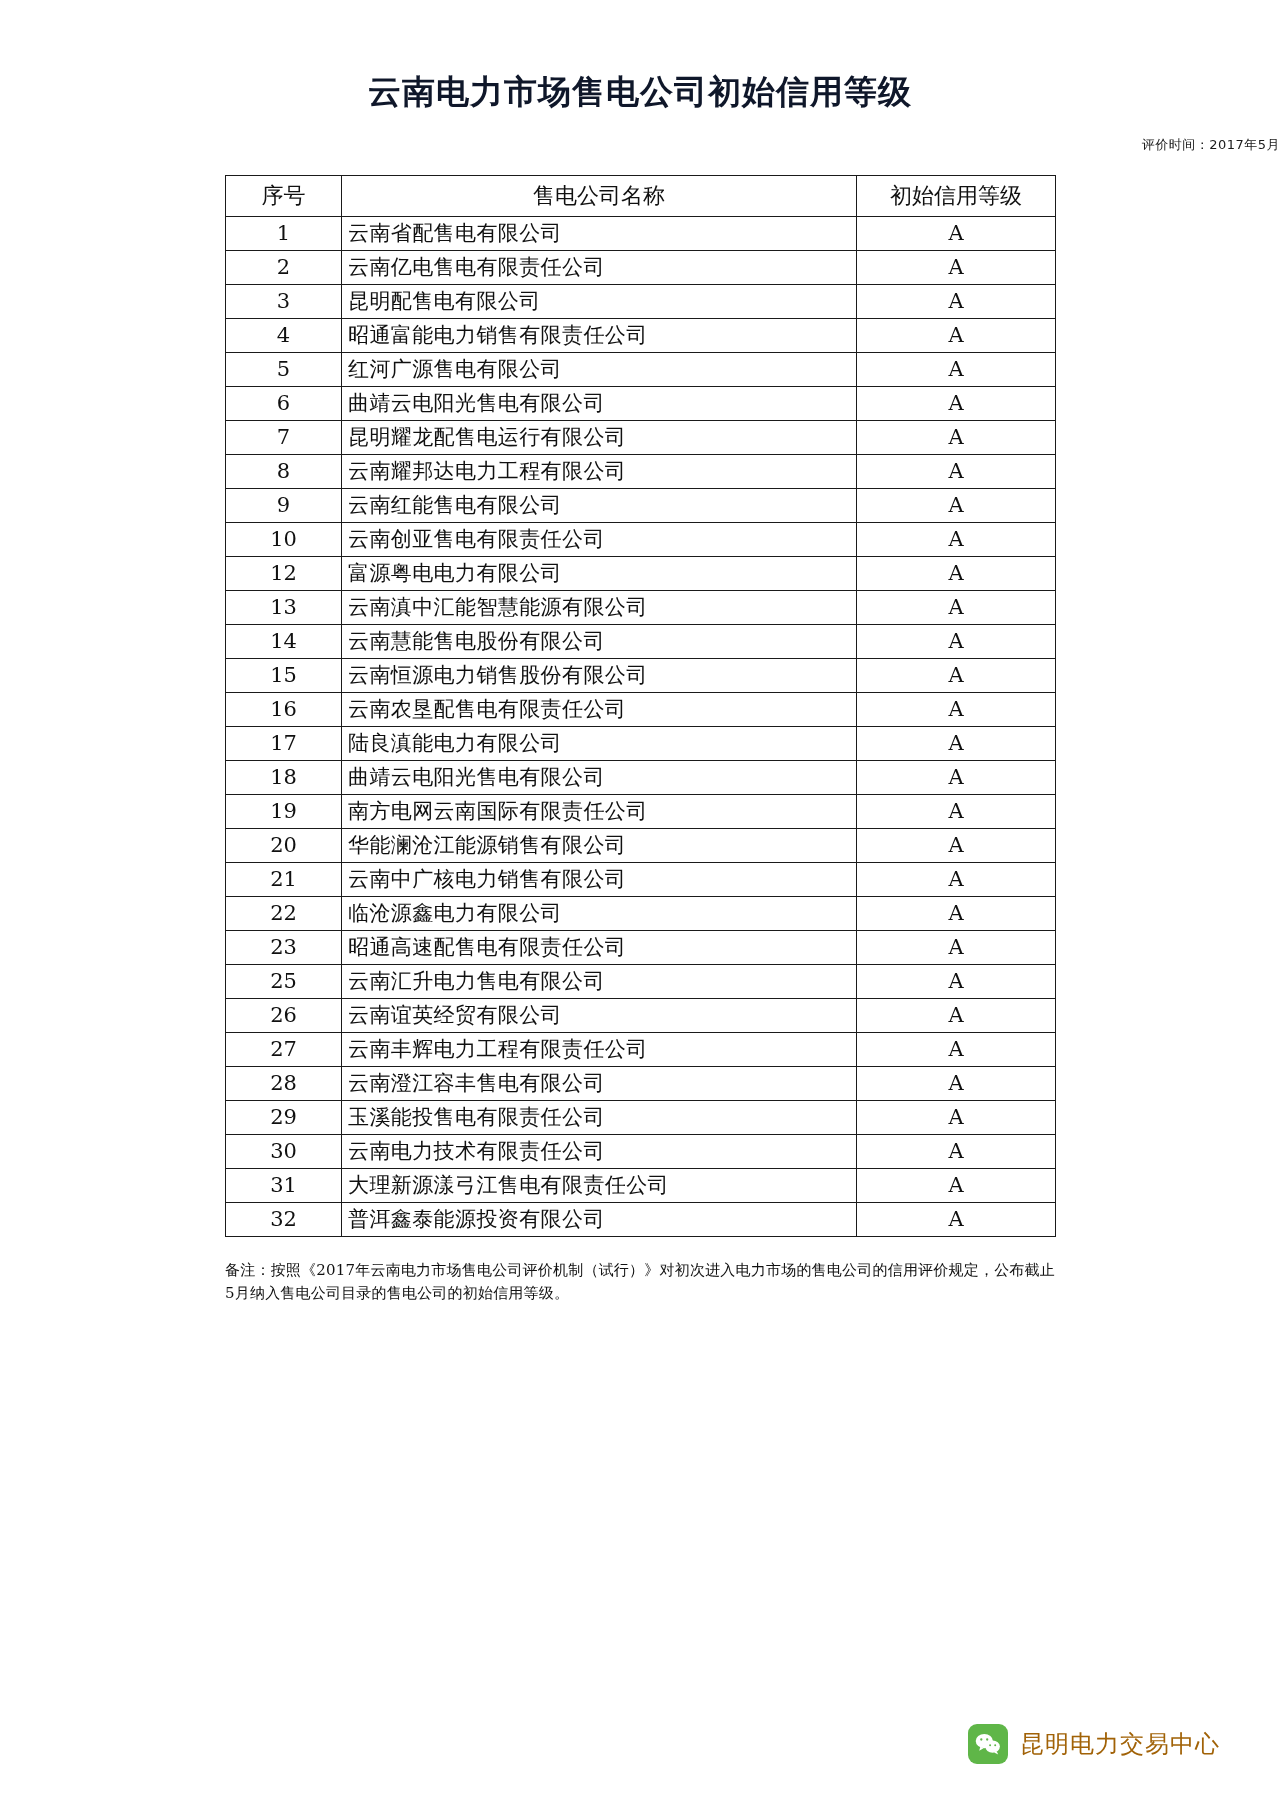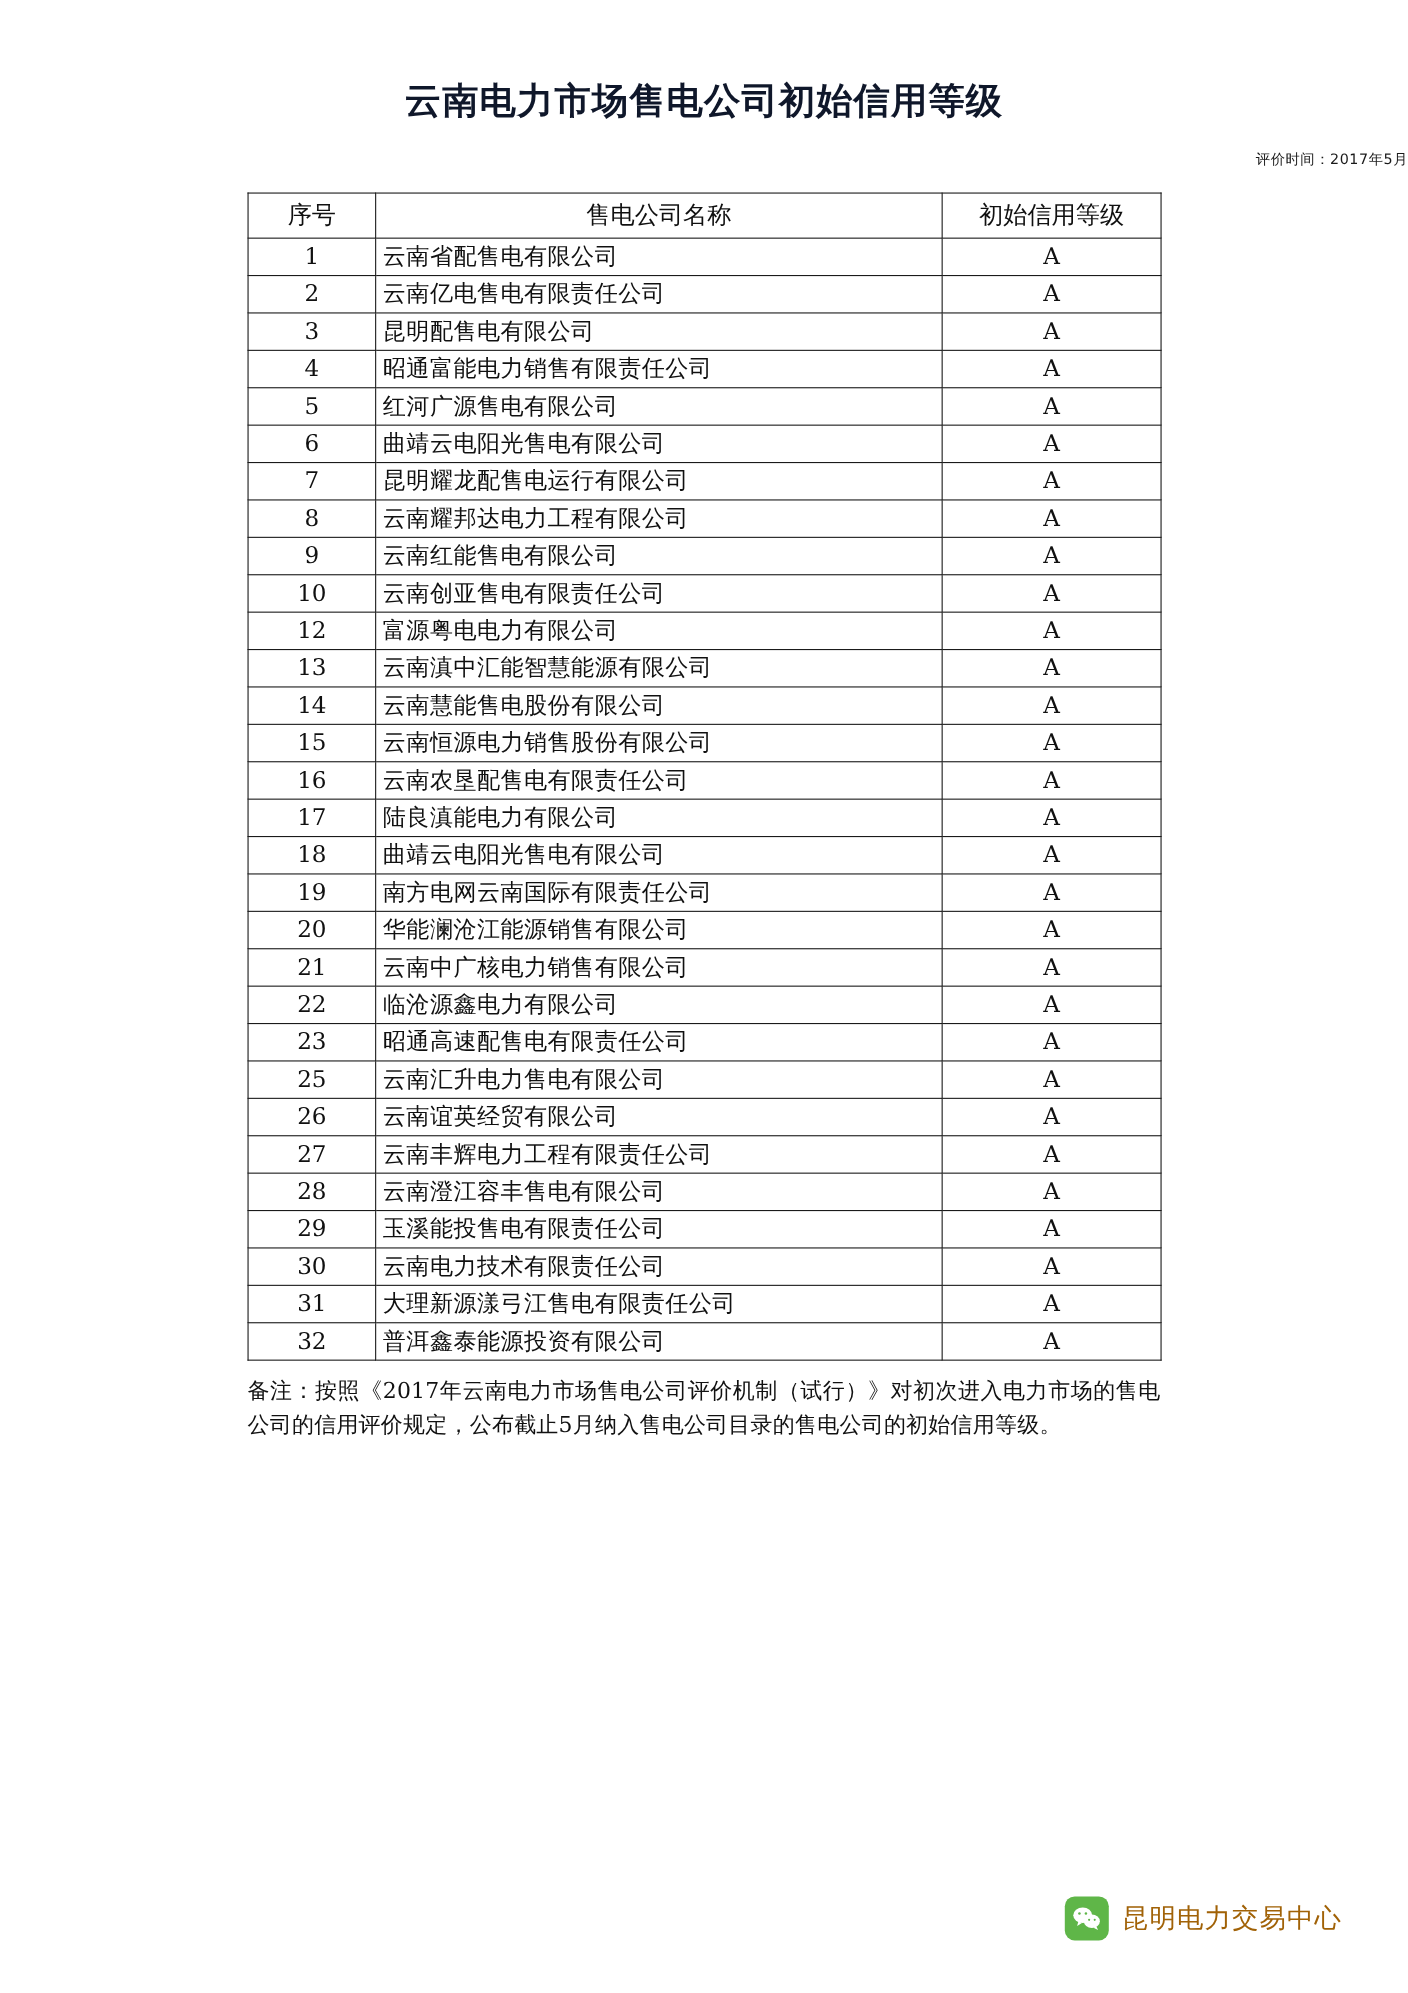--- a/index.html
+++ b/index.html
@@ -83,23 +83,23 @@
     font-size: 22px;
   }
 
   td.idx  { text-align: center; font-size: 20px; }
   td.name { text-align: left; padding-left: 16px; letter-spacing: 0.4px; }
   td.rate { text-align: center; font-size: 20px; }
 
   
   .footnote {
     width: 830px;
-    margin: 12px auto 0 auto;
+    margin: 22px auto 0 auto;
     font-family: "DejaVu Serif", "Liberation Serif", serif;
-    font-size: 20px;
+    font-size: 15px;
     line-height: 1.55;
     color: #111111;
     text-align: justify;
     text-indent: 0;
     letter-spacing: 0.2px;
   }
 
   
   .wechat-badge {
     position: absolute;

